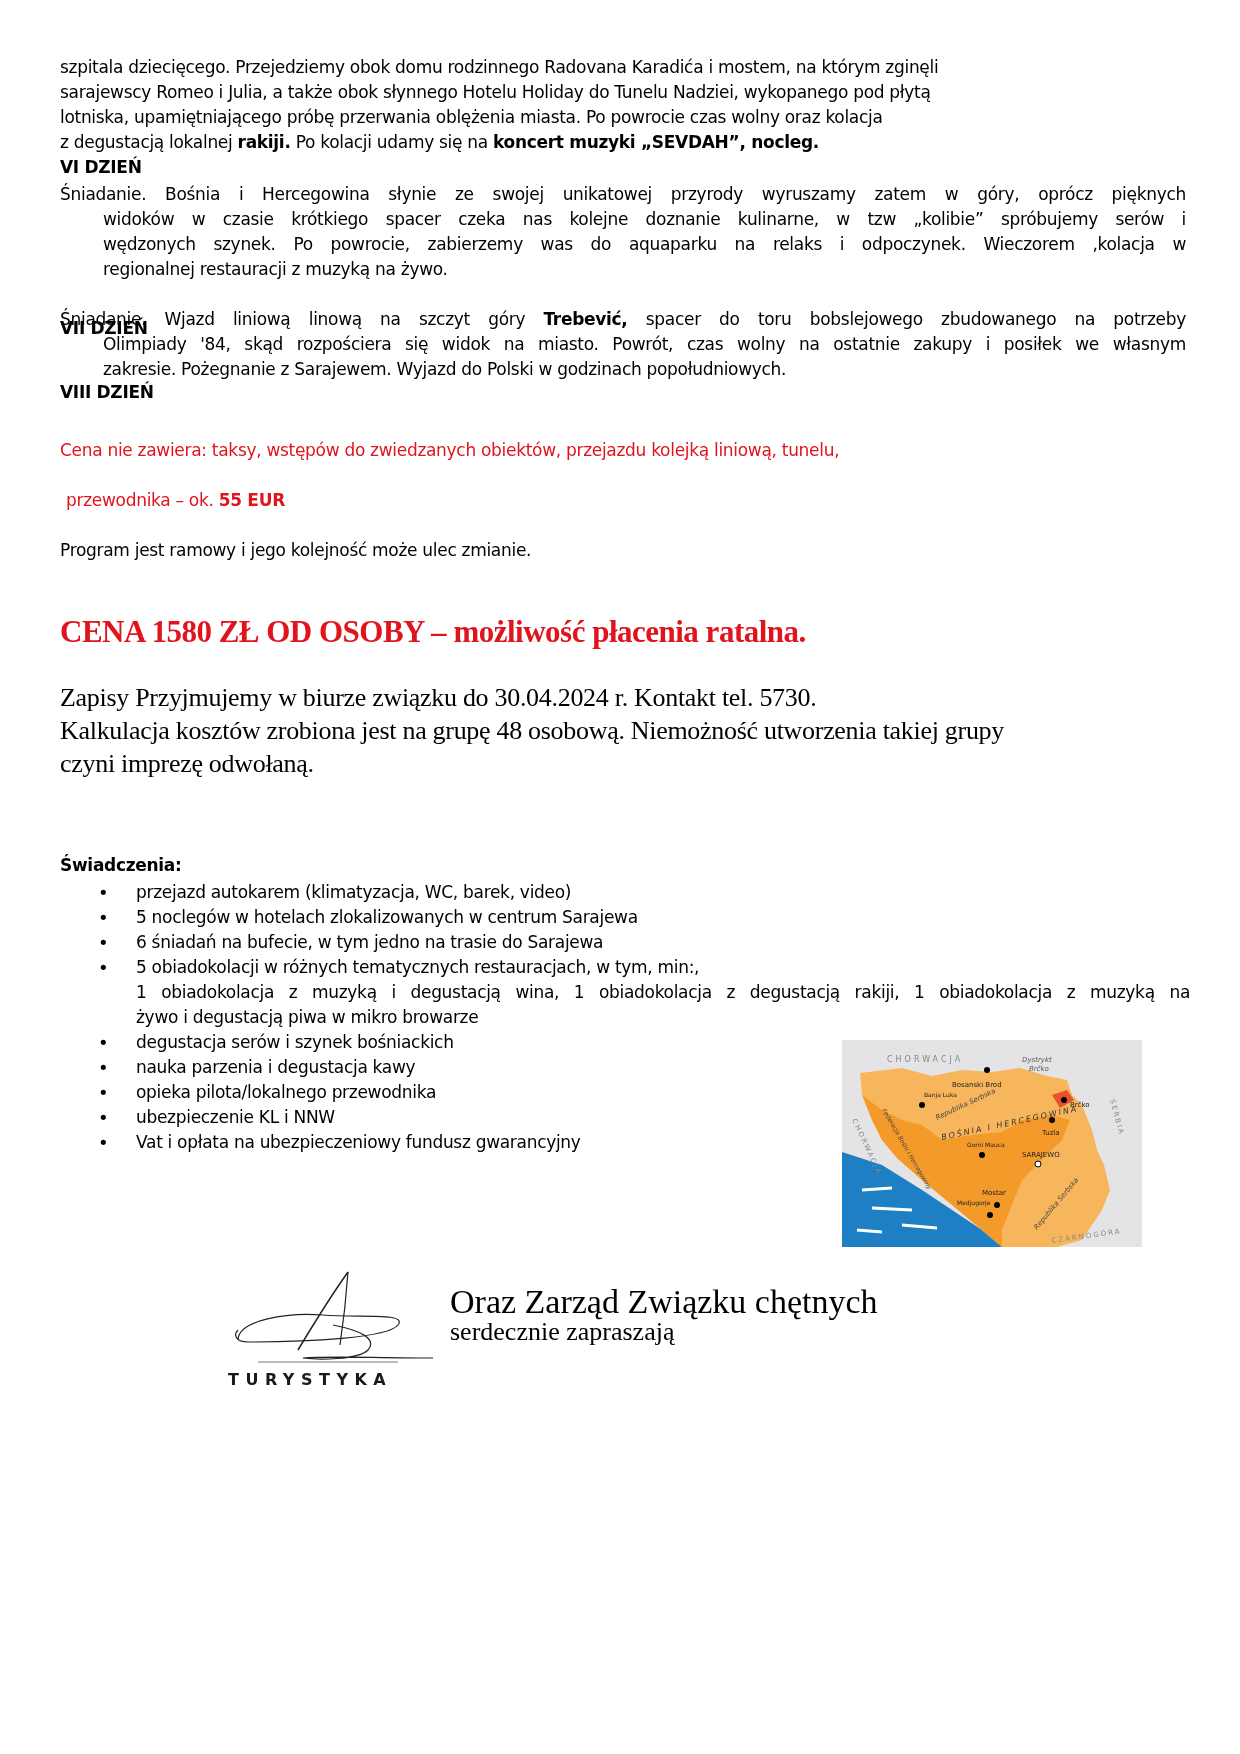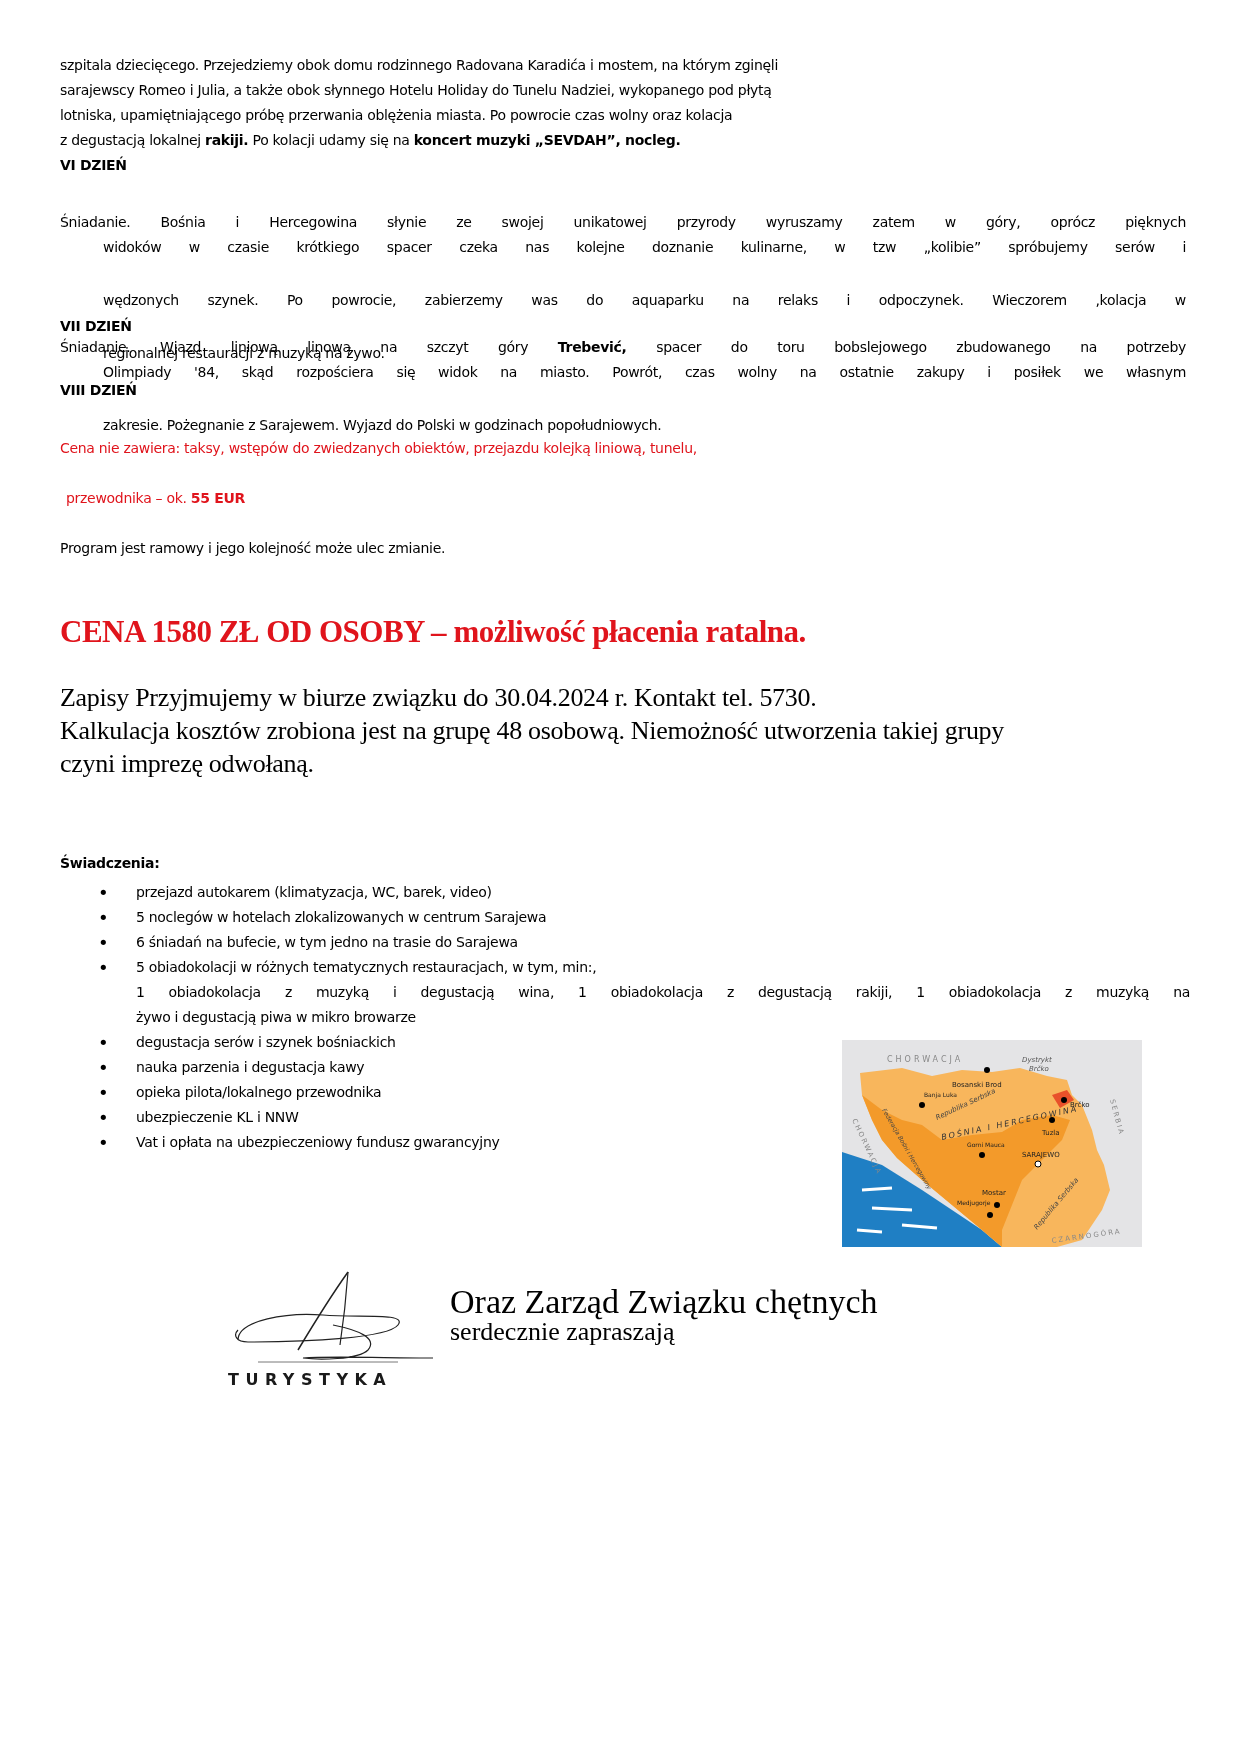--- a/index.html
+++ b/index.html
@@ -1,22 +1,22 @@
 <!DOCTYPE html>
 <html><head>
 <meta charset="utf-8">
 <style>
   html, body { margin: 0; padding: 0; background: #ffffff; }
   body { width: 1240px; height: 1754px; position: relative; overflow: hidden; color: #000; }
   .page { position: absolute; left: 0; top: 0; width: 1240px; height: 1754px; }
-  .sans { font-family: "DejaVu Sans", sans-serif; font-size: 14px; letter-spacing: -0.3px; }
+  .sans { font-family: "DejaVu Sans", sans-serif; font-size: 17px; letter-spacing: -0.3px; }
   .serif { font-family: "Liberation Serif", serif; }
   .line { position: absolute; white-space: nowrap; }
   .justblock { position: absolute; }
-  .justblock .jl { display: block; text-align: justify; text-align-last: justify; height: 25px; line-height: 25px; margin-top: 28px; }
+  .justblock .jl { display: block; text-align: justify; text-align-last: justify; height: 25px; line-height: 25px; }
   .justblock .jl.last { text-align-last: left; }
   b { font-weight: bold; }
   .red { color: #e0141c; }
   .day-head { font-weight: bold; }
   ul.benefits { position: absolute; left: 60px; top: 880px; margin: 0; padding: 0; list-style: none; width: 1130px; }
   ul.benefits li { position: relative; padding-left: 76px; line-height: 25px; }
   ul.benefits li::before { content: "\2022"; position: absolute; left: 38px; top: 0; font-size: 18px; }
   .map { position: absolute; left: 842px; top: 1040px; width: 300px; height: 207px; background: #e4e4e6; overflow: hidden; }
   .logo { position: absolute; left: 228px; top: 1270px; width: 210px; height: 130px; }
   .logo-text { position: absolute; left: 0; top: 100px; width: 210px; font-family: "DejaVu Sans", sans-serif; font-weight: bold; font-size: 16px; letter-spacing: 6.5px; color: #1a1a1a; }

